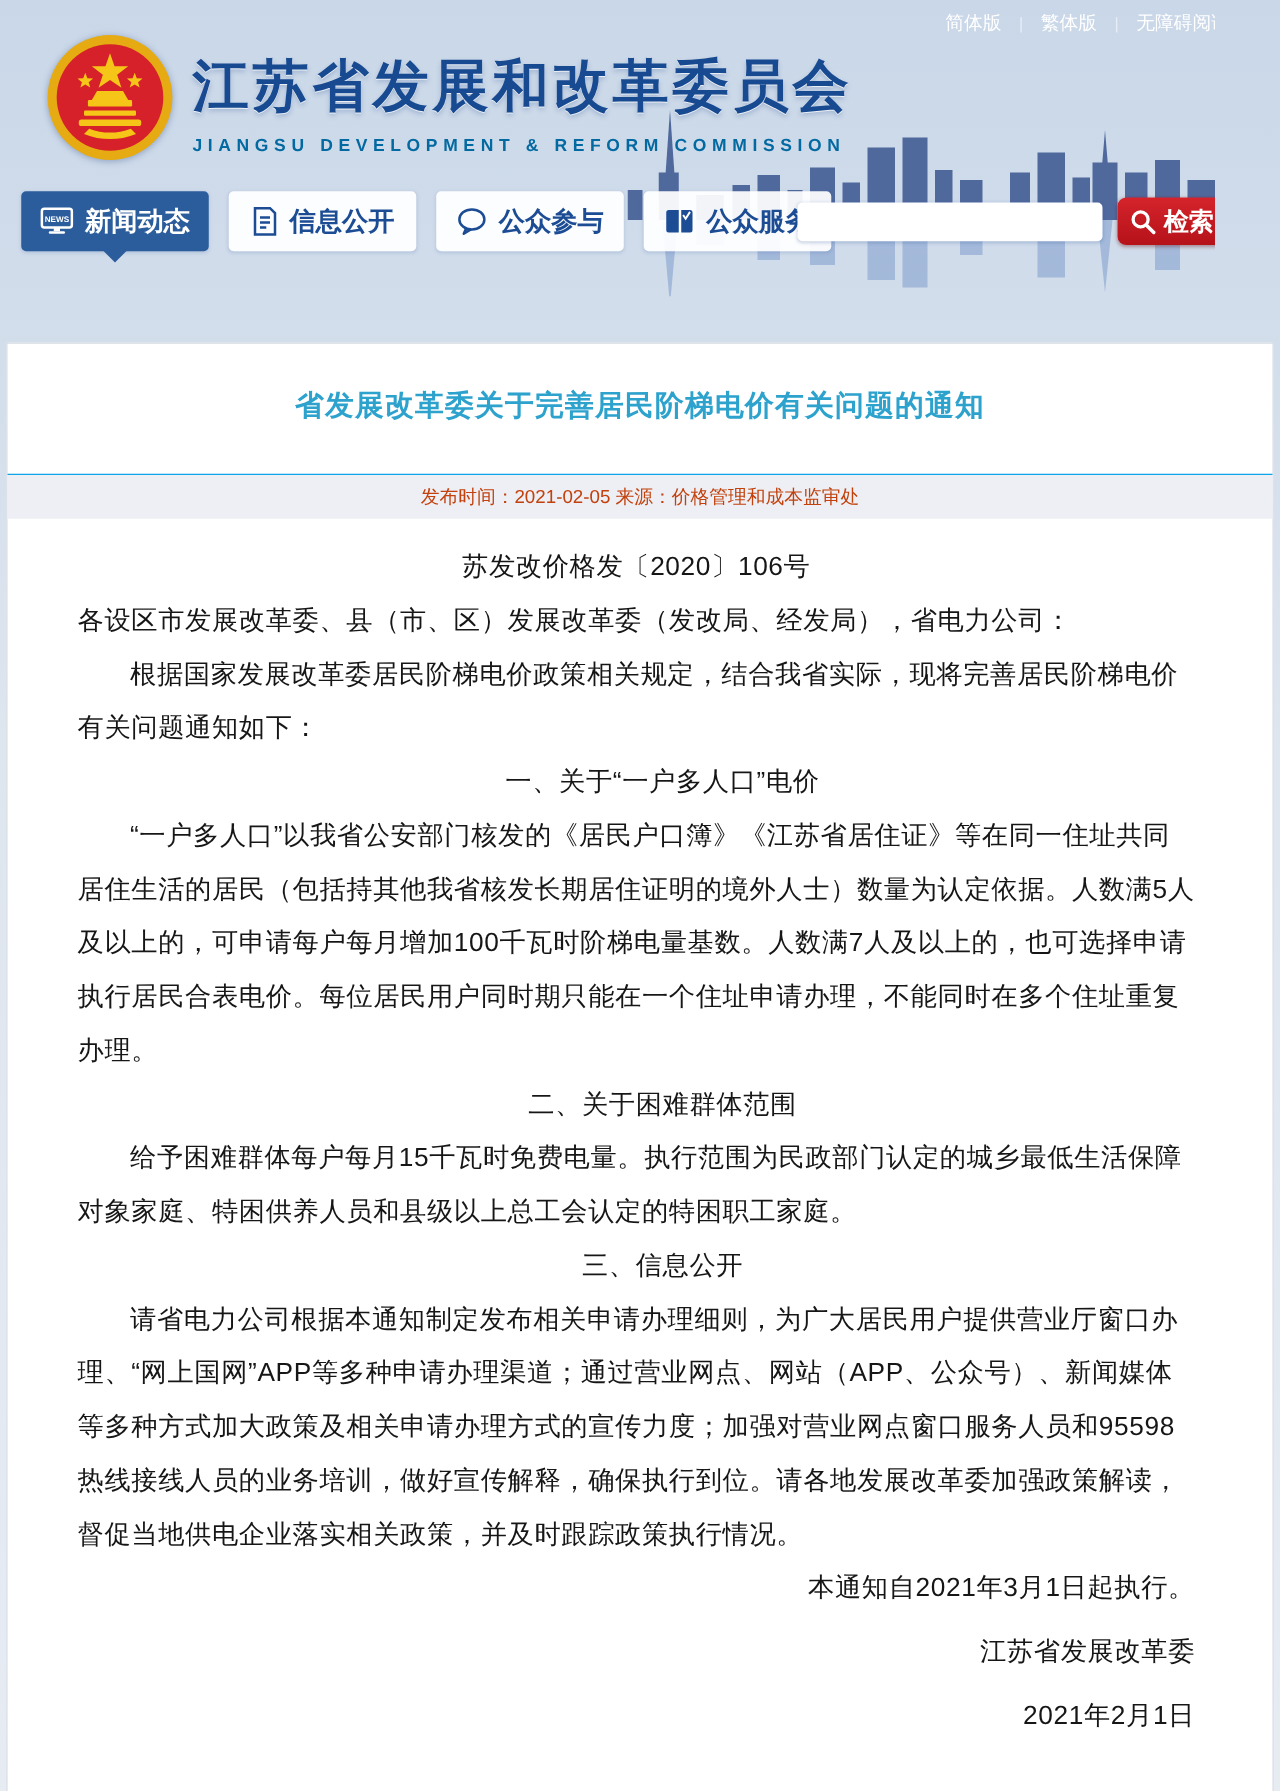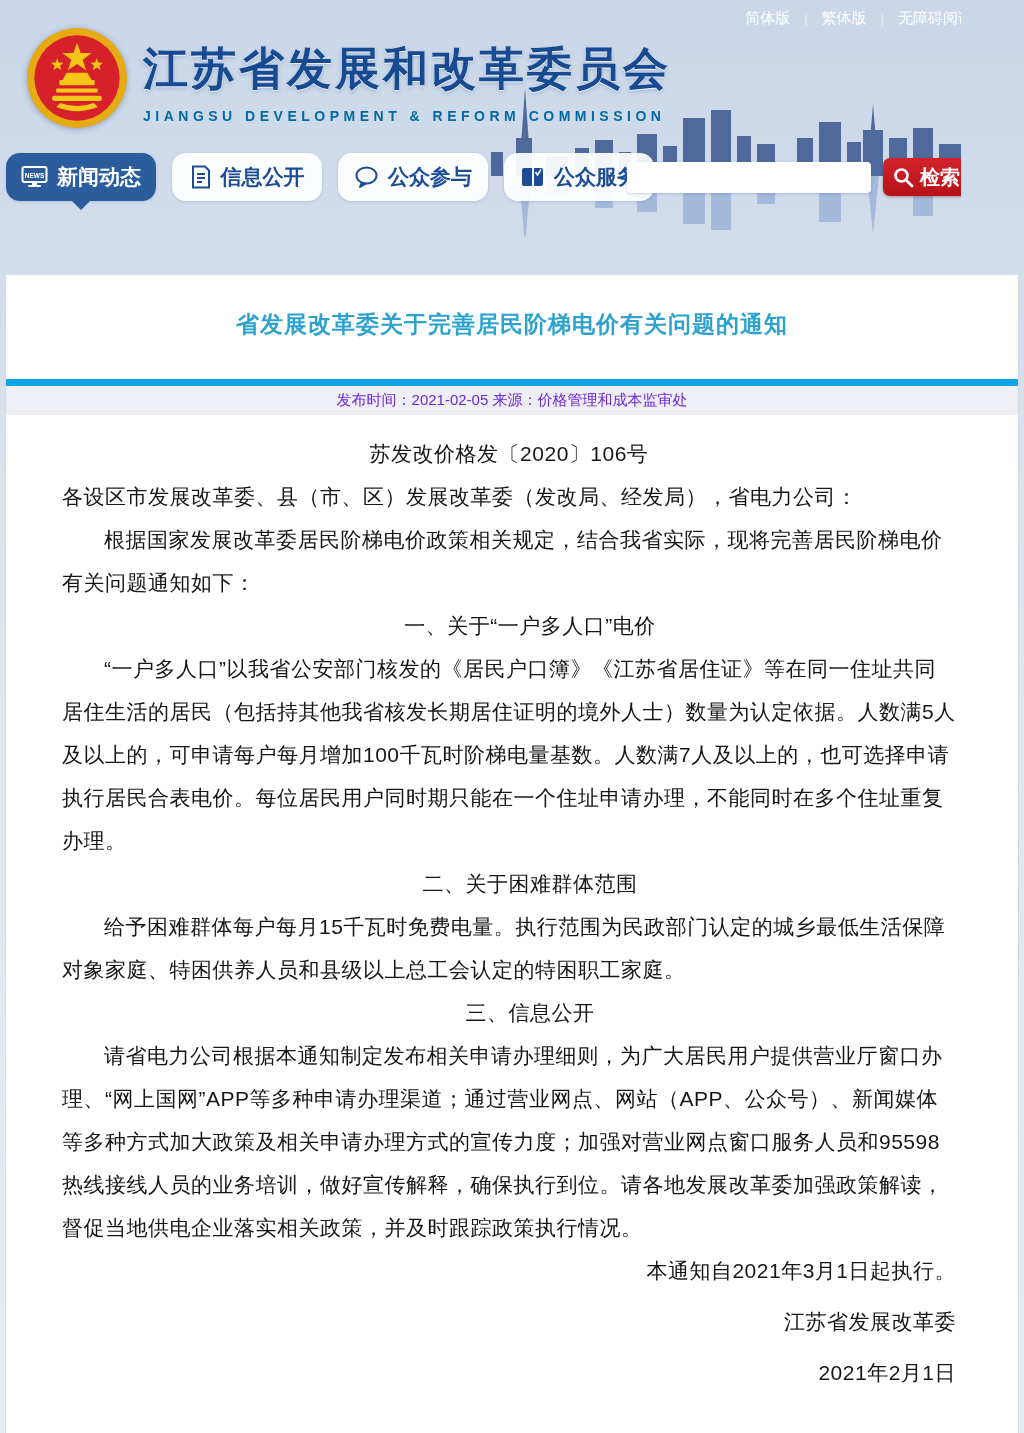--- a/index.html
+++ b/index.html
@@ -6,21 +6,21 @@
   html,body { width:1024px; }
   body {
     width:1024px; height:1433px;
     font-family:"Liberation Sans","DejaVu Sans",sans-serif;
     background:linear-gradient(180deg,#c9d7e8 0%,#dde5ef 40%,#e7ecf3 100%);
     overflow:hidden; position:relative;
   }
 
   
   .hero {
-    position:absolute; top:0; left:1px; width:960px; height:237px;
+    position:absolute; top:0; left:12px; width:960px; height:237px;
     background:
       linear-gradient(180deg, rgba(255,255,255,0) 55%, rgba(235,243,250,.85) 96%),
       linear-gradient(102deg,#aft 0%, #a9d4f1 0%, #8fc2ec 28%, #5d9bd9 52%, #2f68b8 74%, #1c47a4 90%, #18379a 100%);
     overflow:hidden;
   }
   .skyline { position:absolute; right:0; top:78px; width:470px; height:160px; opacity:.9; }
   .toplinks {
     position:absolute; top:9px; right:-12px; display:flex; align-items:center; gap:14px;
     color:#fff; font-size:15px; white-space:nowrap;
   }
@@ -34,21 +34,21 @@
     font-size:45px; font-weight:700; color:#174a90; letter-spacing:3px;
     text-shadow:0 1px 0 rgba(255,255,255,.75), 0 2px 4px rgba(30,70,140,.25);
   }
   .brand-sub {
     margin-top:9px; font-size:14px; font-weight:700; color:#0369a1; letter-spacing:4.5px;
   }
 
   
   .nav { position:absolute; top:153px; left:5px; right:0; height:48px; display:flex; align-items:center; }
   .nav-btn {
-    width:150px; height:48px; margin-right:16px; border:none; border-radius:14px;
+    width:150px; height:48px; margin-right:16px; border:none; border-radius:4px;
     display:flex; align-items:center; justify-content:center; gap:9px;
     background:rgba(255,255,255,.93); color:#1b4c94; font-size:21px; font-weight:700;
     font-family:inherit; cursor:pointer; box-shadow:0 1px 3px rgba(40,80,150,.18);
     position:relative;
   }
   .nav-btn.active { background:#2b5c9c; color:#fff; }
   .nav-btn.active::after {
     content:""; position:absolute; left:50%; bottom:-9px; transform:translateX(-50%);
     border-left:10px solid transparent; border-right:10px solid transparent; border-top:10px solid #2b5c9c;
   }
@@ -69,23 +69,23 @@
   
   .card {
     position:absolute; top:274px; left:5px; width:1014px; height:1171px;
     background:#fff; border:1px solid #d5dae3; border-bottom:none;
   }
   .article-title {
     margin-top:34px; text-align:center;
     color:#2da2cd; font-size:23px; font-weight:700; letter-spacing:1px;
   }
   .meta-bar {
-    margin-top:39px; height:36px; background:#edeff5; border-top:7px solid #0ea5e9;
+    margin-top:39px; height:36px; background:#edeff5; border-top:1px solid #0ea5e9;
     display:flex; align-items:center; justify-content:center;
-    color:#6d28d9; font-size:15px;
+    color:#c2410c; font-size:15px;
   }
 
   .doc-body {
     padding:17px 62px 0 56px;
     color:#161616; font-size:21px; line-height:43px; letter-spacing:.5px;
   }
   .doc-number { text-align:center; }
   .doc-body p { margin:0; }
   .indent { text-indent:2em; }
   .sec-heading { font-weight:400; text-indent:2em; margin:5px 0;text-align:center; }

